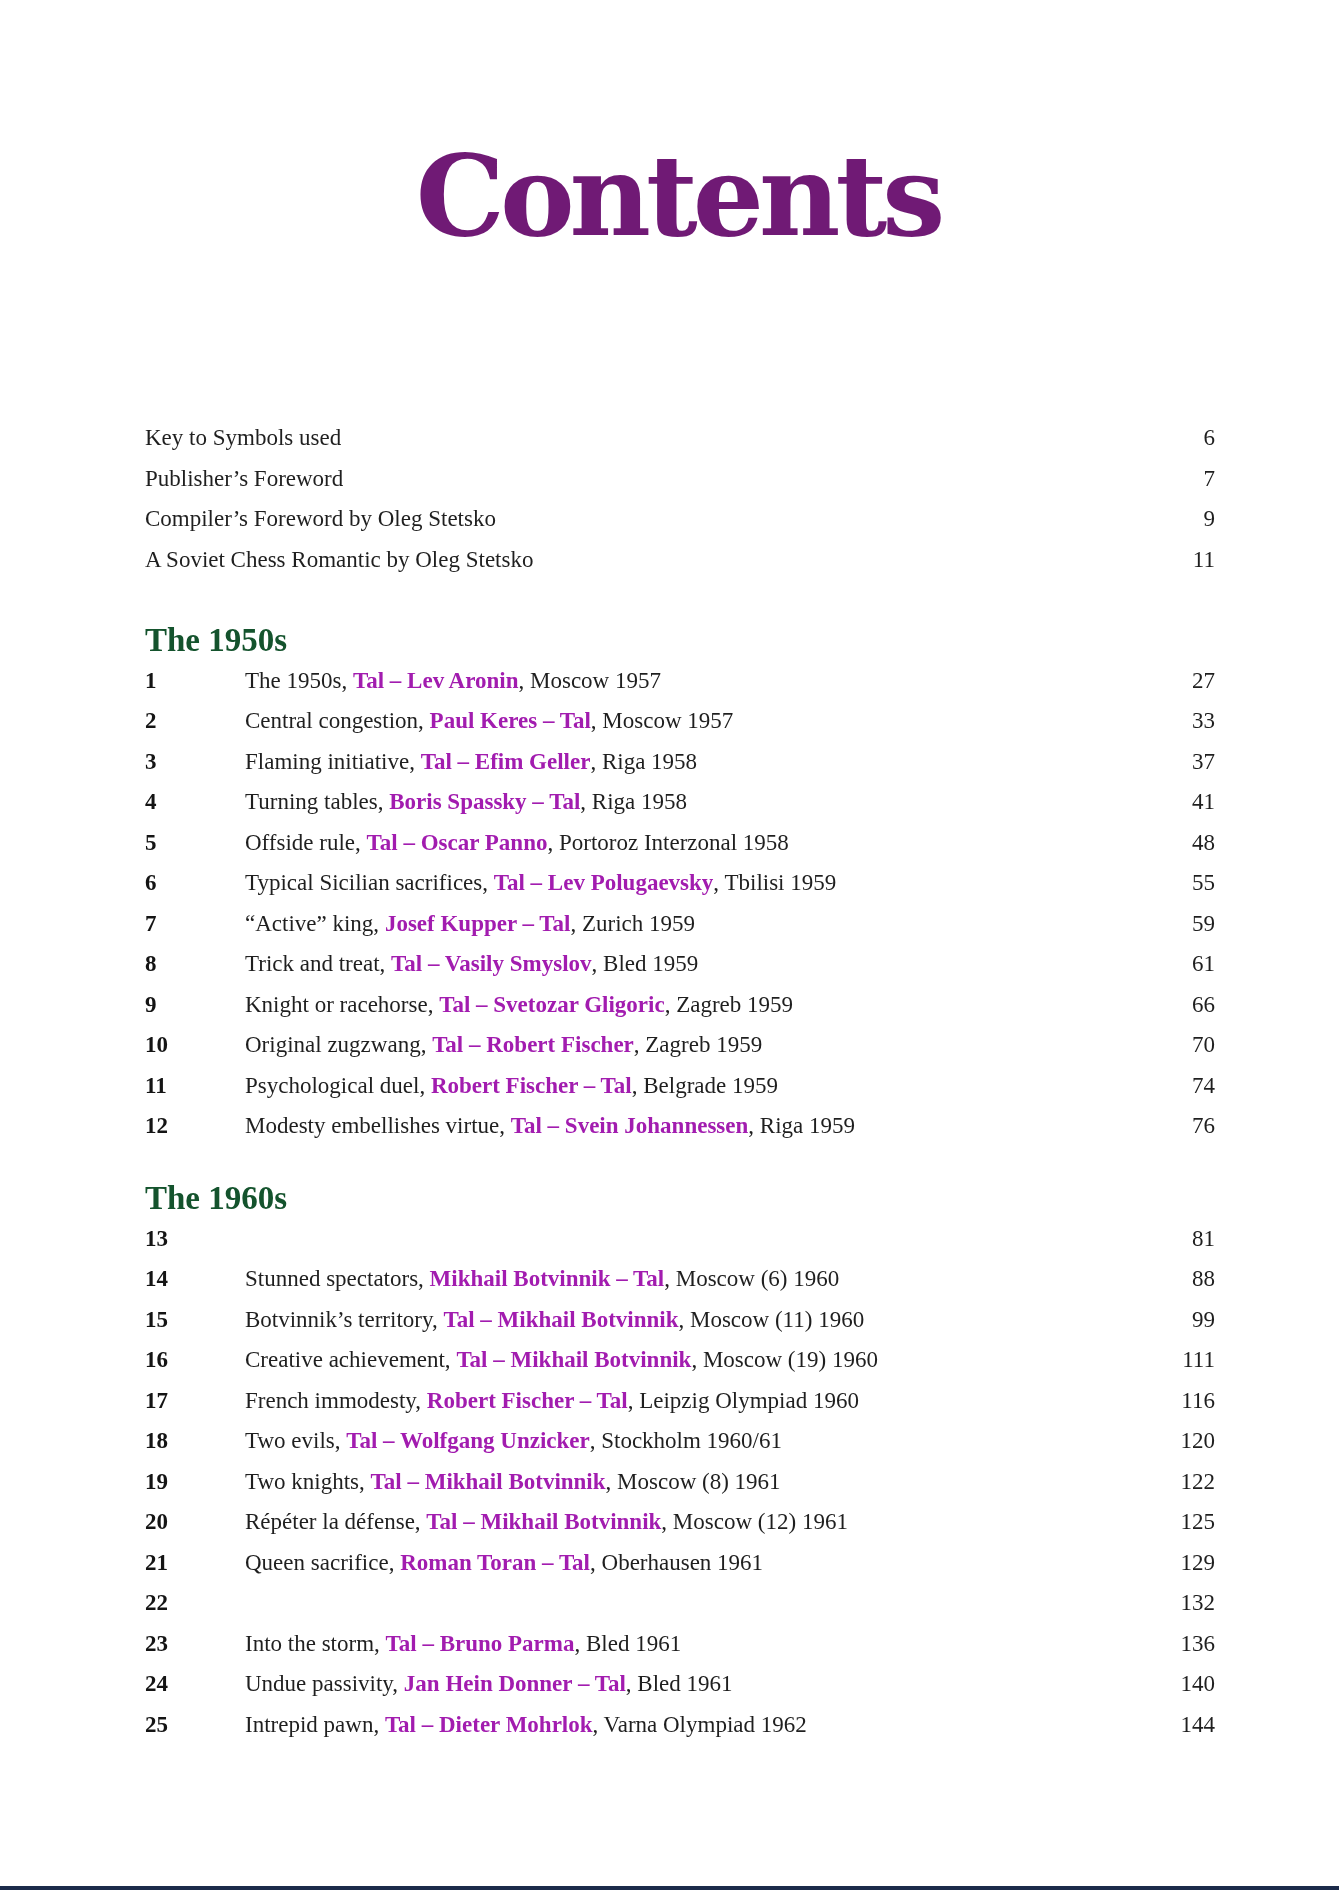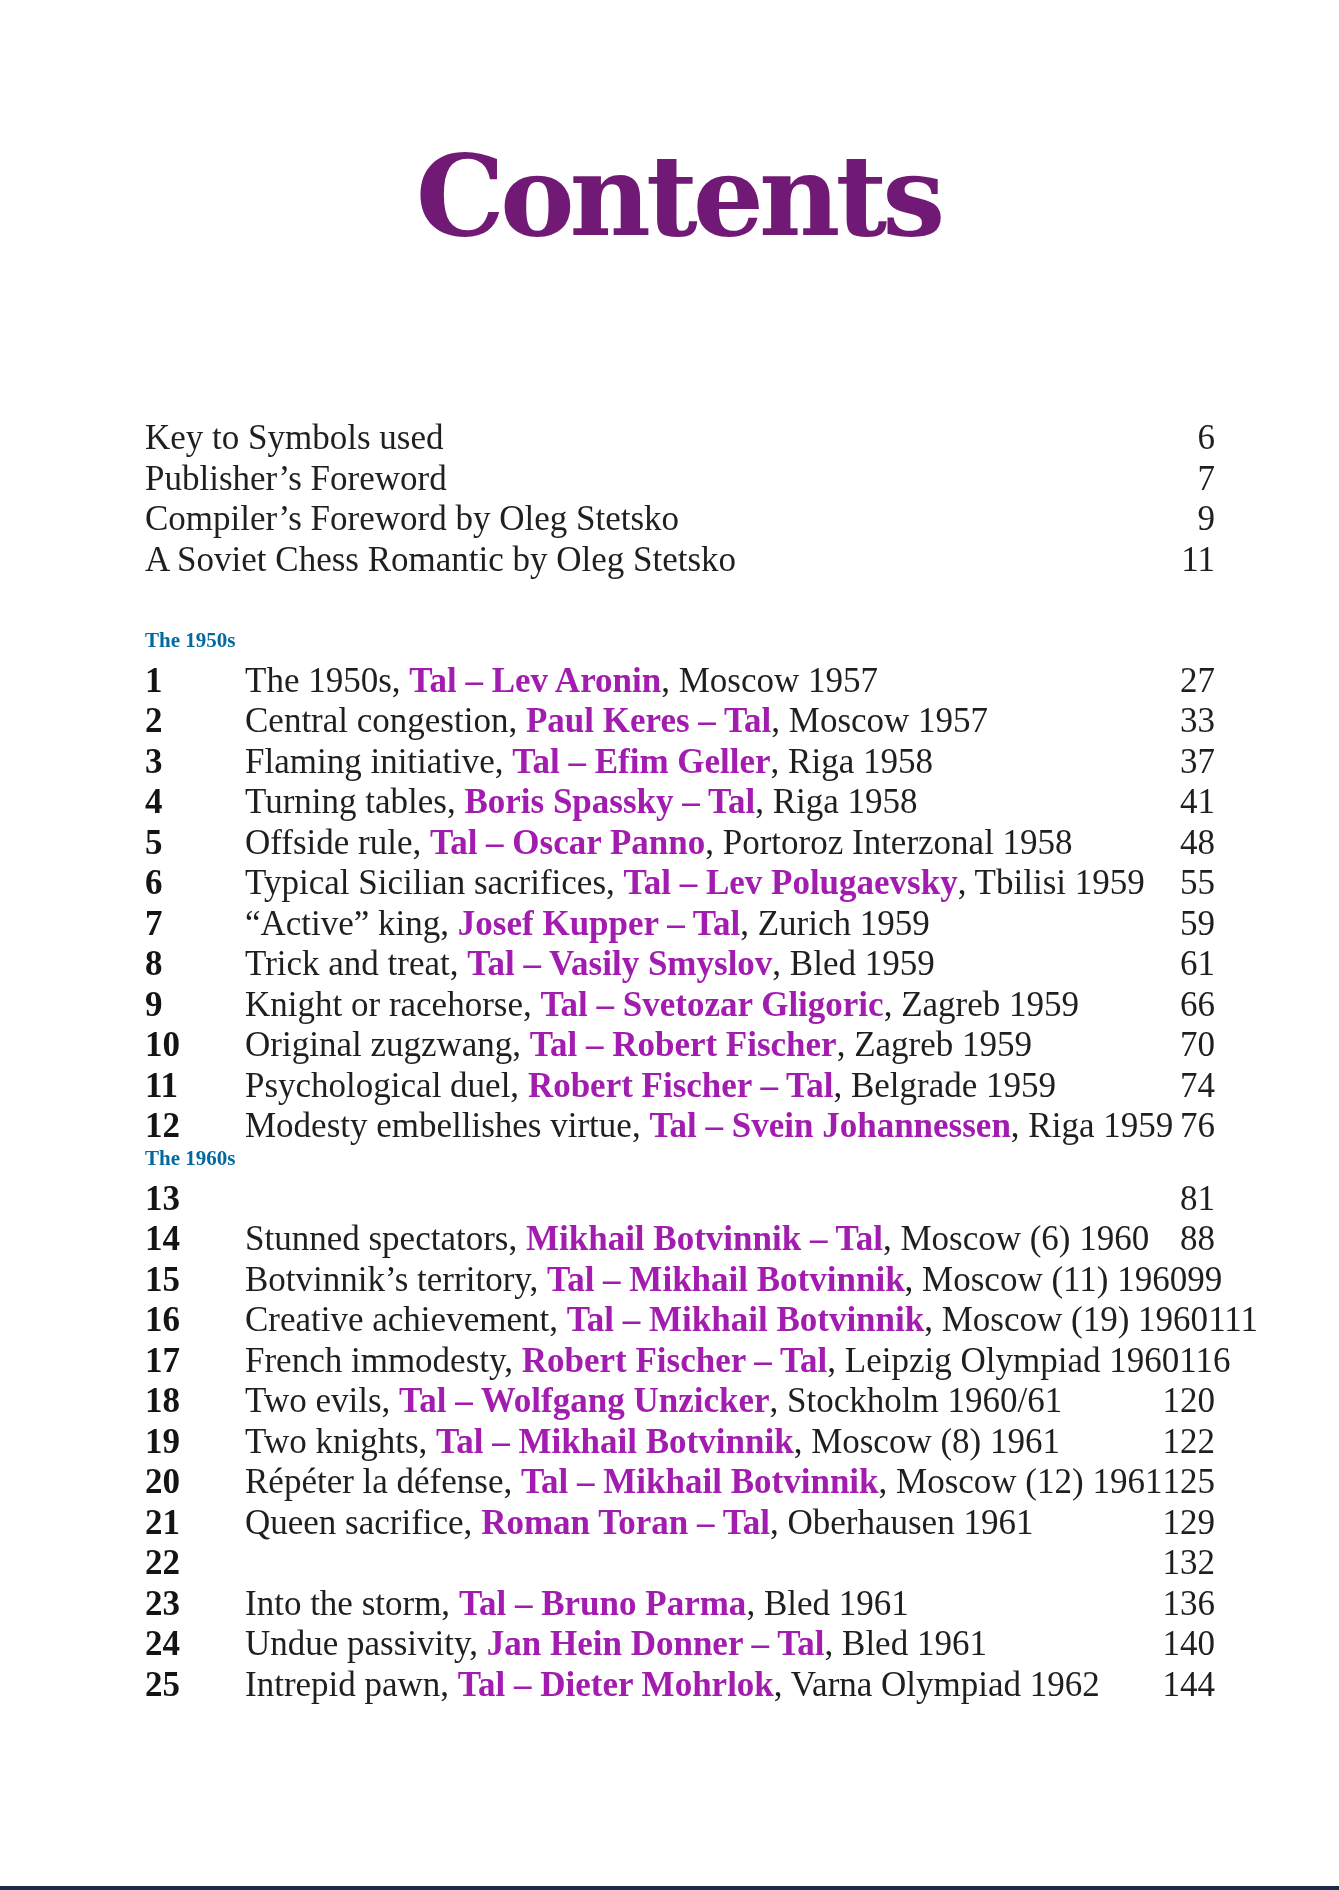--- a/index.html
+++ b/index.html
@@ -29,31 +29,31 @@
     line-height:1;
     color:#701a75;
   }
   .front-matter{
     position:absolute;top:418px;left:145px;width:1070px;
   }
   .toc-section{
     position:absolute;left:145px;width:1070px;
   }
   .section-0{top:620px;}
-  .section-1{top:1138px;}
+  .section-1{top:1178px;}
   .section-heading{
     font-weight:bold;
-    font-size:21px;
+    font-size:33px;
     line-height:40.5px;
-    color:#0369a1;
+    color:#14532d;
   }
   .fm-row,.entry-row{
     display:flex;
     align-items:flex-start;
-    font-size:35px;
+    font-size:23px;
     line-height:40.5px;
     white-space:nowrap;
   }
   .fm-label{flex:0 0 auto;}
   .leader{flex:1 1 auto;}
   .entry-num{
     flex:0 0 100px;
     font-weight:bold;
     color:#141414;
   }

